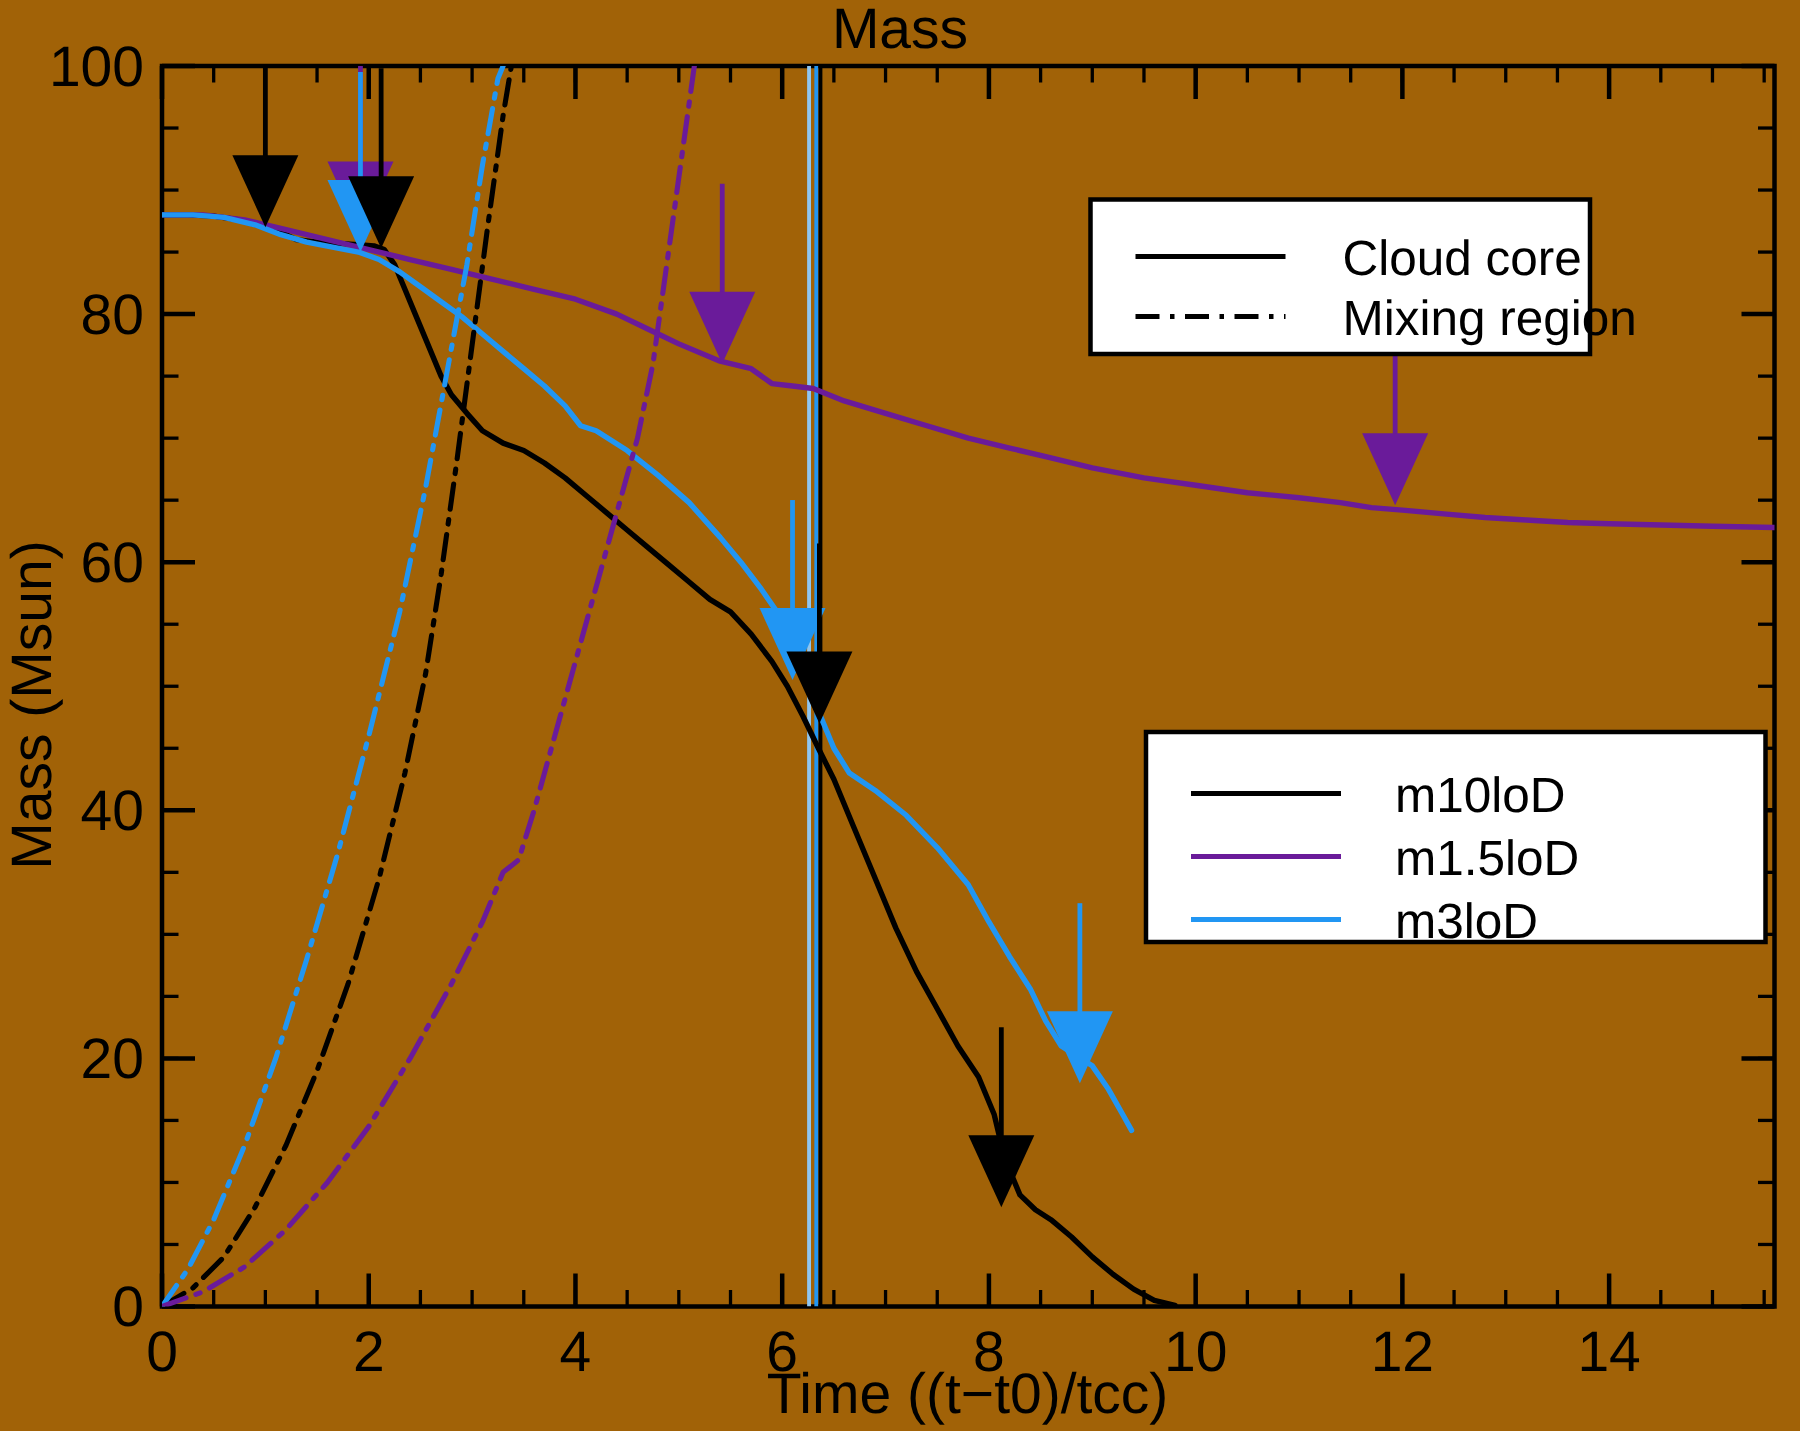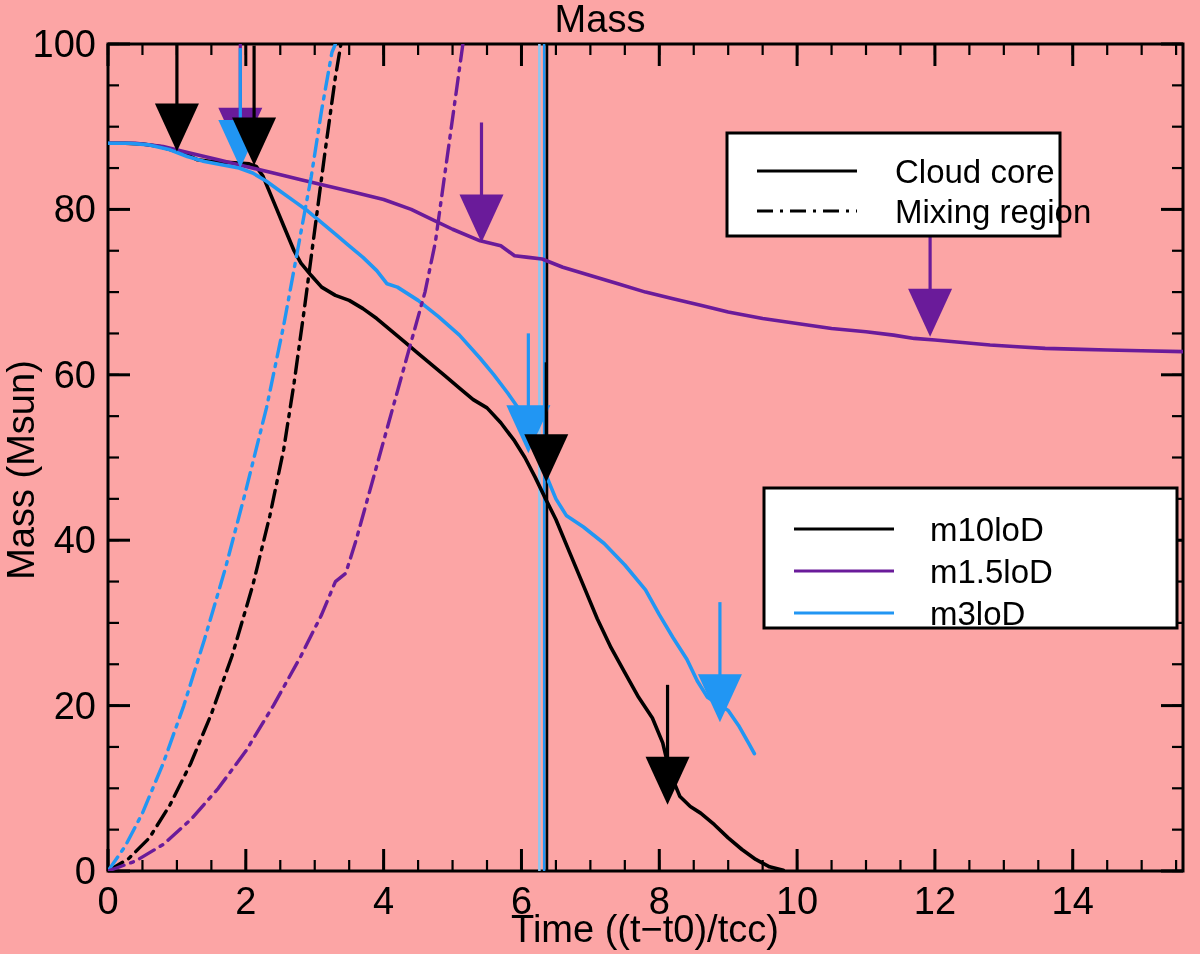--- a/index.html
+++ b/index.html
@@ -10,21 +10,21 @@
   body {
     width: 1200px;
     height: 954px;
     font-family: "Liberation Sans", sans-serif;
     overflow: hidden;
   }
   #figure {
     position: relative;
     width: 1200px;
     height: 954px;
-    background: #fca5a5;
+    background: #a16207;
   }
   svg#plot {
     position: absolute;
     left: 0;
     top: 0;
     width: 1200px;
     height: 954px;
     display: block;
   }
   .axis-line {

